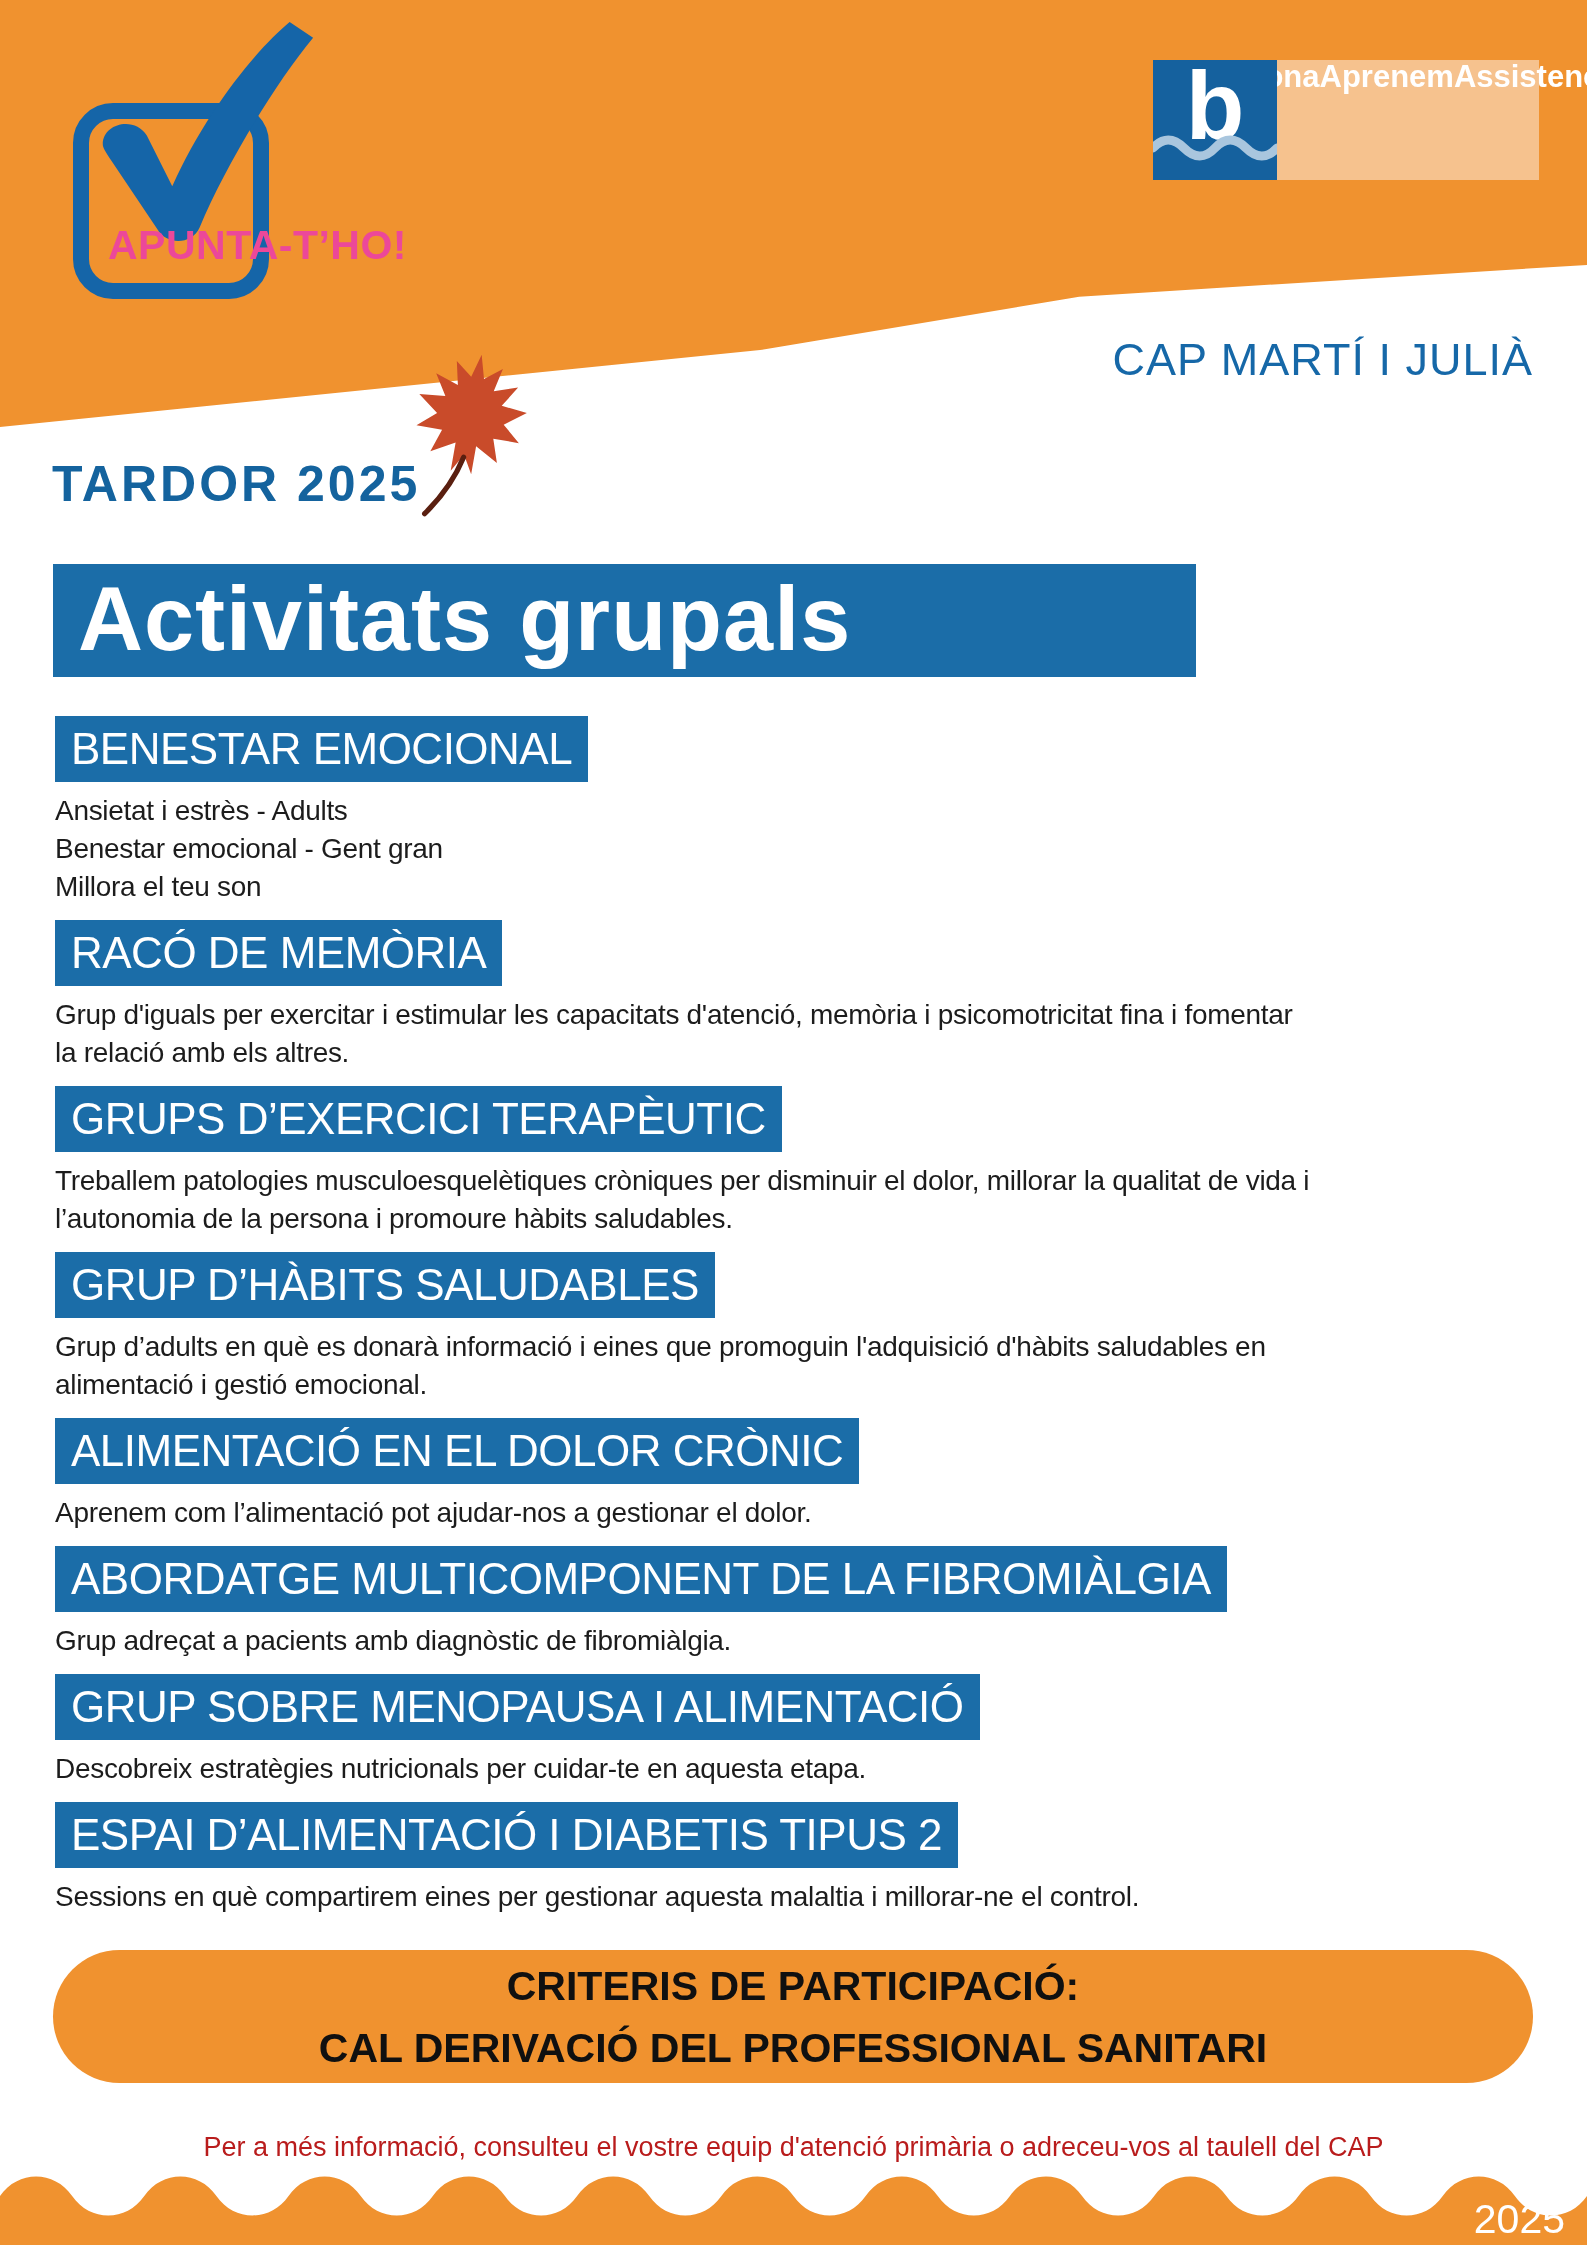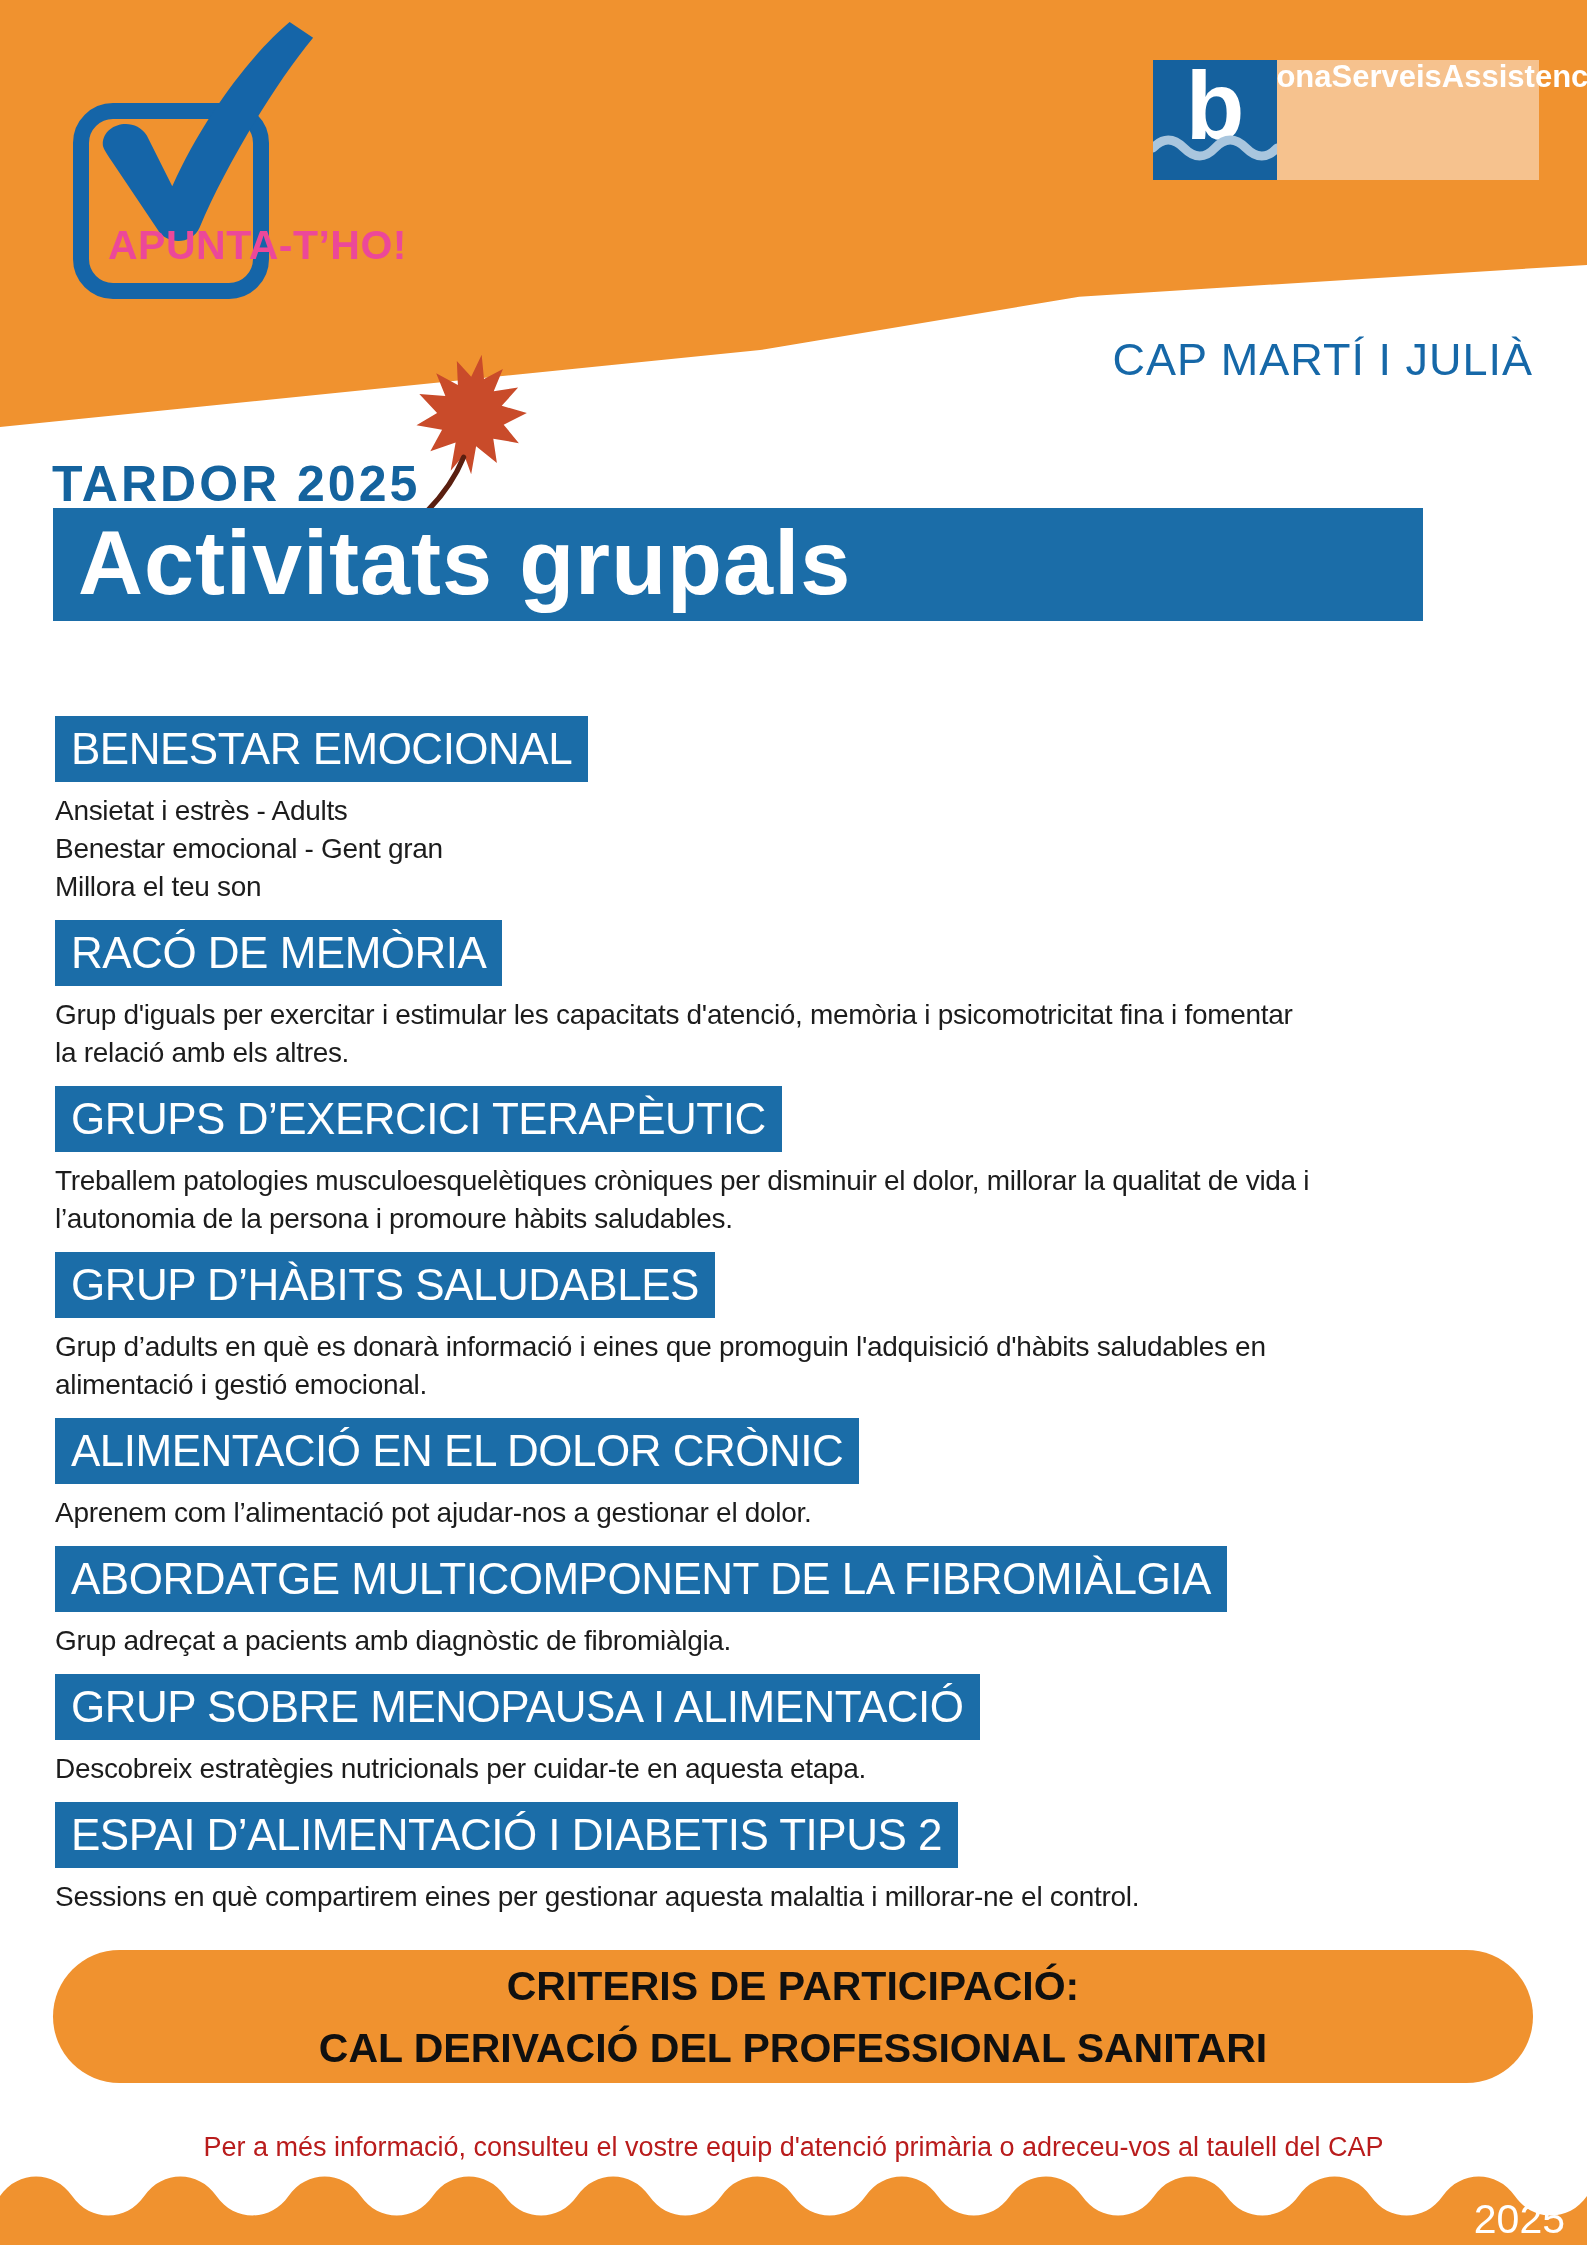--- a/index.html
+++ b/index.html
@@ -33,21 +33,21 @@
     width:262px;height:120px;background:#F6C28E;box-sizing:border-box;
     display:flex;flex-direction:row;justify-content:center;padding-left:16px;
     color:#fff;font-weight:700;font-size:31px;line-height:34px;
   }
 
   
   .cap-name{position:absolute;top:334px;right:54px;color:#1668A8;font-size:45px;letter-spacing:1px;z-index:1;}
   .season{position:absolute;left:52px;top:455px;color:#14639E;font-size:50px;font-weight:800;letter-spacing:3px;text-align:center;}
   .leaf-svg{position:absolute;left:402px;top:352px;width:130px;height:172px;transform:rotate(10deg);}
   .main-title{
-    position:absolute;left:53px;top:508px;width:1370px;height:113px;background:#1B6DA8;
+    position:absolute;left:53px;top:564px;width:1143px;height:113px;background:#1B6DA8;
     color:#fff;font-size:90px;font-weight:800;line-height:110px;padding-left:25px;box-sizing:border-box;
     letter-spacing:1px;
   }
 
   
   .sections{position:absolute;left:55px;top:716px;width:1485px;}
   .section-banner{
     display:table;background:#1B6DA8;color:#fff;
     font-size:44px;letter-spacing:-0.5px;line-height:66px;height:66px;
     padding:0 16px;margin:0 0 10px 0;white-space:nowrap;font-weight:400;
@@ -83,21 +83,21 @@
 
   <div class="bsa-logo">
     <div class="bsa-square">
       <div class="bsa-b">b</div>
       <svg class="bsa-wave" viewBox="0 0 124 36" preserveAspectRatio="none" aria-hidden="true">
         <path d="M0 18 Q 15 2 31 18 T 62 18 T 93 18 T 124 18" fill="none" stroke="#A9C6DE" stroke-width="9" stroke-linecap="round"></path>
       </svg>
     </div>
     <div class="bsa-text">
       <div>Badalona</div>
-      <div>Serveis</div>
+      <div>Aprenem</div>
       <div>Assistencials</div>
     </div>
   </div>
 
   <div class="cap-name">CAP MARTÍ I JULIÀ</div>
   <div class="season">TARDOR 2025</div>
   <svg class="leaf-svg" viewBox="0 0 100 130" aria-hidden="true">
     <path fill="#C94B2A" d="M50 0 L55 18 L68 8 L64 26 L82 20 L72 36 L92 38 L76 50 L90 62 L70 62 L76 80 L58 70 L58 92 L50 78 L42 92 L42 70 L24 80 L30 62 L10 62 L24 50 L8 38 L28 36 L18 20 L36 26 L32 8 L45 18 Z"></path>
     <path d="M50 80 C 46 98 38 114 28 128" fill="none" stroke="#5A1F10" stroke-width="4" stroke-linecap="round"></path>
   </svg>

